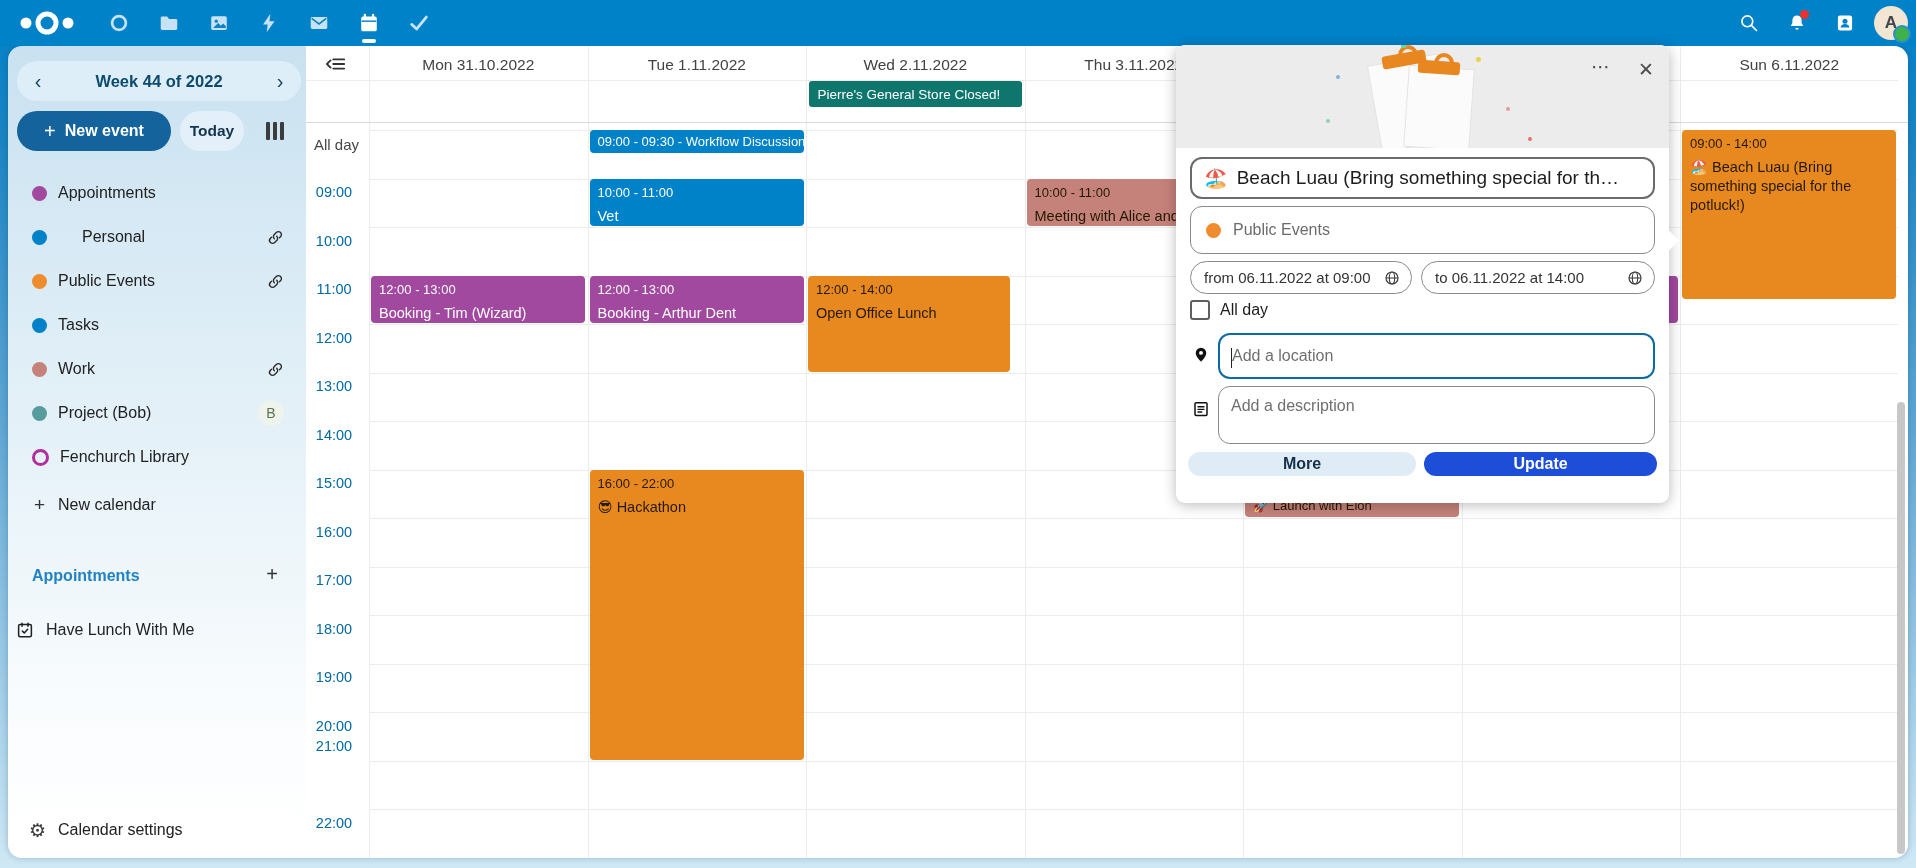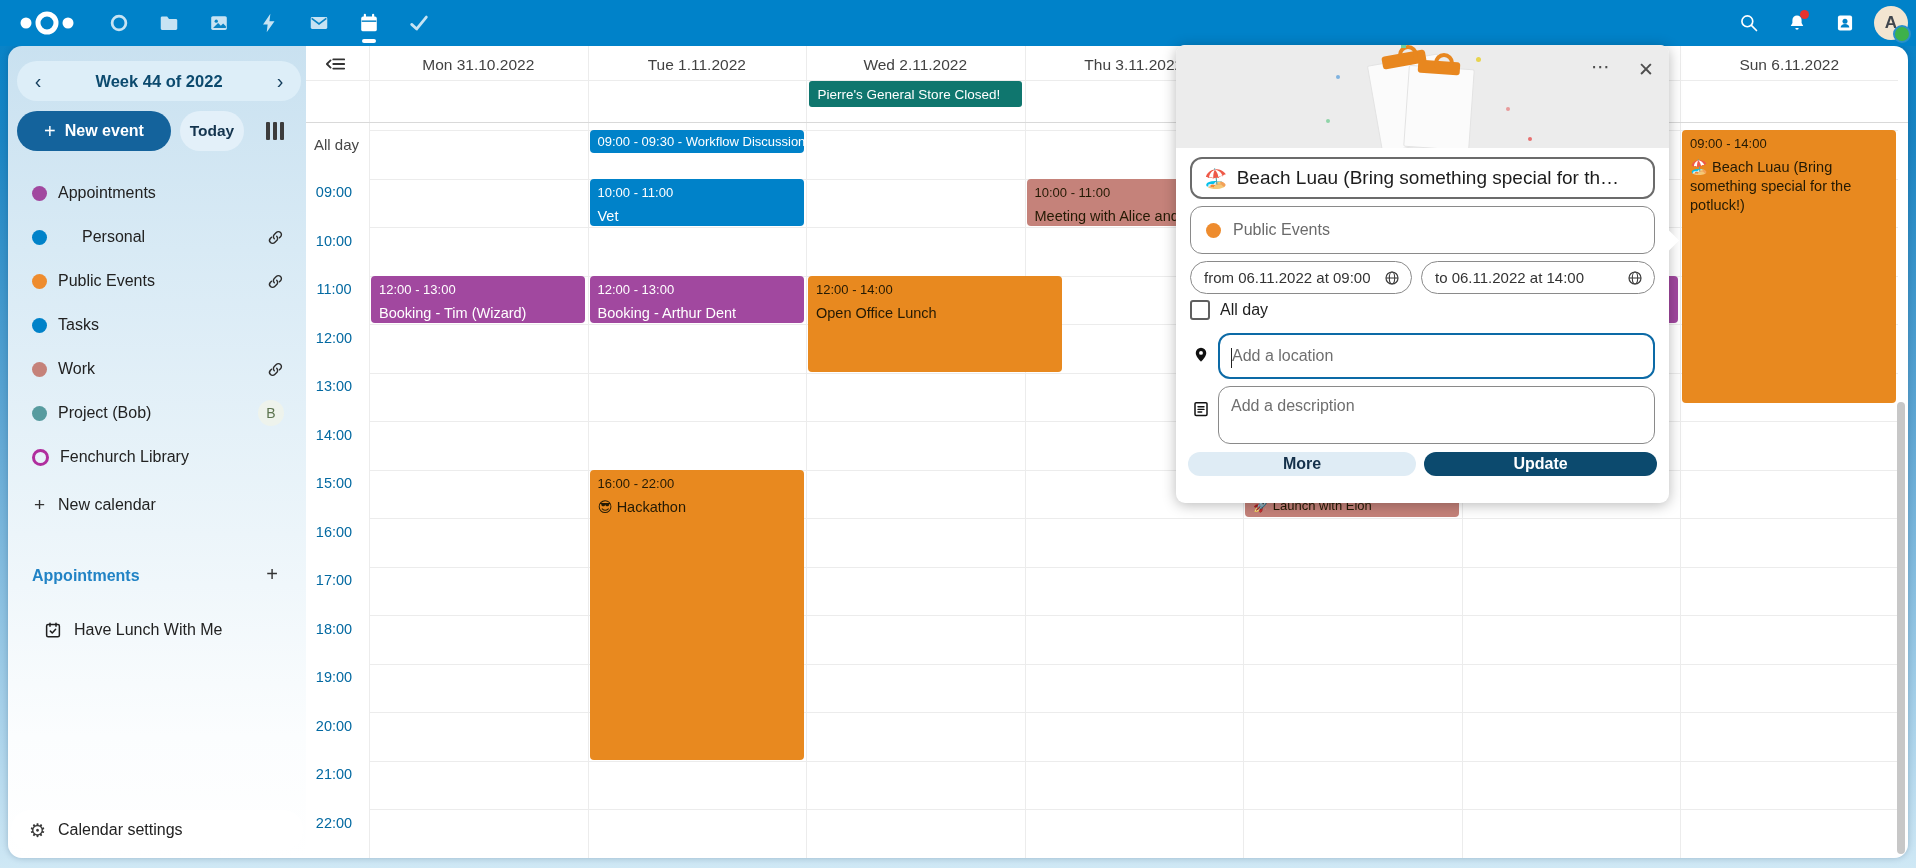--- a/index.html
+++ b/index.html
@@ -37,21 +37,21 @@
   .todaybtn{height:40px;width:64px;margin-left:9px;border:none;border-radius:21px;background:#e3f0f9;color:#14344e;font-weight:bold;font-size:15.5px;cursor:pointer;font-family:inherit;}
   .viewicon{margin-left:22px;display:flex;gap:3px;cursor:pointer;}
   .viewicon i{width:4px;height:18px;background:#3c3c3c;border-radius:1px;}
   .callist{position:absolute;left:0;top:125px;width:298px;}
   .calitem{position:absolute;left:0;width:298px;height:44px;display:flex;align-items:center;padding-left:24px;box-sizing:border-box;cursor:pointer;}
   .caldot{width:15px;height:15px;border-radius:50%;flex:none;}
   .caldot.outline{background:transparent !important;border:3px solid #b02e9e;width:11px;height:11px;}
   .callabel{margin-left:11px;font-size:16px;color:#222;}
   .caladorn{position:absolute;right:22px;color:#2d2d2d;display:flex;align-items:center;}
   .calbadge{width:26px;height:26px;border-radius:50%;background:#eef3ec;color:#5d7550;font-size:14px;display:flex;align-items:center;justify-content:center;}
-  .srow{position:absolute;left:0;width:298px;display:flex;align-items:center;padding-left:36px;box-sizing:border-box;cursor:pointer;color:#222;font-size:16px;gap:12px;}
+  .srow{position:absolute;left:0;width:298px;display:flex;align-items:center;padding-left:8px;box-sizing:border-box;cursor:pointer;color:#222;font-size:16px;gap:12px;}
   .sheading{position:absolute;left:24px;font-weight:bold;font-size:16px;color:#2183c5;}
   .headplus{position:absolute;right:28px;font-size:20px;color:#333;cursor:pointer;}
   .settingspill{position:absolute;left:3px;top:764px;width:292px;height:40px;background:#fff;border-radius:21px;display:flex;align-items:center;gap:12px;padding-left:18px;box-sizing:border-box;cursor:pointer;font-size:16px;color:#222;}
   .gear{font-size:19px;color:#3a3a3a;line-height:1;}
   
   .dayhead{position:absolute;top:8px;height:22px;display:flex;align-items:center;justify-content:center;font-size:15.5px;color:#424242;}
   .vline{position:absolute;top:0;bottom:0;width:1px;background:#ececec;}
   .hline{position:absolute;left:63px;right:10px;height:1px;background:#ececec;}
   .sepline{position:absolute;left:0;right:0;height:1px;background:#d9d9d9;}
   .hourlabel{position:absolute;left:0;width:56px;text-align:center;font-size:14.5px;color:#0369a1;margin-top:48px;}
@@ -88,21 +88,21 @@
   .pallday .lbl{font-size:16px;color:#1d1d1d;}
   .prowicon{position:absolute;left:16px;color:#111;display:flex;}
   .ploc{left:42px;width:437px;top:288px;height:46px;border:2px solid #0c6aa6;border-radius:12px;display:flex;align-items:center;}
   .ploc input{border:none;outline:none;width:100%;font-size:16px;color:#1d1d1d;font-family:inherit;background:transparent;padding:0 12px;}
   .ploc input::placeholder,.pdesc textarea::placeholder{color:#6f6f6f;opacity:1;}
   .caret{position:absolute;left:11px;top:13px;width:1px;height:20px;background:#222;}
   .pdesc{left:42px;width:437px;top:341px;height:58px;border:1px solid #8a8a8a;border-radius:12px;}
   .pdesc textarea{border:none;outline:none;resize:none;width:100%;height:100%;font-size:16px;font-family:inherit;background:transparent;padding:10px 12px;box-sizing:border-box;}
   .pbtn{position:absolute;top:407px;height:24px;border:none;border-radius:21px;font-weight:bold;font-size:16px;cursor:pointer;font-family:inherit;text-align:center;}
   .pbtn.more{left:12px;width:228px;background:#dfecf5;color:#14304a;}
-  .pbtn.update{left:248px;width:233px;background:#0c4a6e;color:#fff;}
+  .pbtn.update{left:248px;width:233px;background:#1d4ed8;color:#fff;}
 </style>
 </head>
 <body>
 
 <div class="stage">
 
   <header class="topbar">
     <div class="logo">
       <svg width="58" height="28" viewBox="0 0 58 28">
         <circle cx="8" cy="14" r="5.5" fill="#fff"></circle>
@@ -316,54 +316,54 @@
           <div class="hourlabel" style="top:429.5px">16:00</div>
           <div class="hline" style="top:472px"></div>
           <div class="hourlabel" style="top:478px">17:00</div>
           <div class="hline" style="top:520.5px"></div>
           <div class="hourlabel" style="top:526.5px">18:00</div>
           <div class="hline" style="top:569px"></div>
           <div class="hourlabel" style="top:575px">19:00</div>
           <div class="hline" style="top:617.5px"></div>
           <div class="hourlabel" style="top:623.5px">20:00</div>
           <div class="hline" style="top:666px"></div>
-          <div class="hourlabel" style="top:672px">21:00</div>
+          <div class="hourlabel" style="top:644px">21:00</div>
           <div class="hline" style="top:714.5px"></div>
           <div class="hourlabel" style="top:720.5px">22:00</div>
           <div class="hline" style="top:763px"></div>
           <div class="hourlabel" style="top:769px">23:00</div>
           <div class="adevent" style="left:502.5px;top:35px;width:213.5px;height:26px;background:#0f766e;color:#ffffff">Pierre's General Store Closed!</div>
           <div class="event inline" style="left:283.5px;top:84px;width:214px;height:23.25px;background:#0082c9;color:#ffffff">09:00 - 09:30 - Workflow Discussion</div>
           <div class="event" style="left:283.5px;top:132.5px;width:214px;height:47.5px;background:#0082c9;color:#ffffff">
             <div class="etime">10:00 - 11:00</div>
             <div class="etitle">Vet</div>
           </div>
           <div class="event" style="left:65px;top:229.5px;width:214px;height:47.5px;background:#a1489f;color:#ffffff">
             <div class="etime">12:00 - 13:00</div>
             <div class="etitle">Booking - Tim (Wizard)</div>
           </div>
           <div class="event" style="left:283.5px;top:229.5px;width:214px;height:47.5px;background:#a1489f;color:#ffffff">
             <div class="etime">12:00 - 13:00</div>
             <div class="etitle">Booking - Arthur Dent</div>
           </div>
-          <div class="event" style="left:502px;top:229.5px;width:254px;height:96px;background:#e8891f;color:#241a04">
+          <div class="event" style="left:502px;top:229.5px;width:202px;height:96px;background:#e8891f;color:#241a04">
             <div class="etime">12:00 - 14:00</div>
             <div class="etitle">Open Office Lunch</div>
           </div>
           <div class="event nowrap" style="left:720.5px;top:132.5px;width:214px;height:47.5px;background:#c5827a;color:#241a04">
             <div class="etime">10:00 - 11:00</div>
             <div class="etitle">Meeting with Alice and B</div>
           </div>
           <div class="event" style="left:283.5px;top:423.5px;width:214px;height:290px;background:#e8891f;color:#241a04">
             <div class="etime">16:00 - 22:00</div>
             <div class="etitle">😎 Hackathon</div>
           </div>
           <div class="event inline" style="left:939px;top:447.75px;width:214px;height:23.25px;background:#c5827a;color:#241a04">🚀 Launch with Elon</div>
           <div class="event" style="left:1157.5px;top:229.5px;width:214px;height:47.5px;background:#a1489f;color:#ffffff"></div>
-          <div class="event" style="left:1376px;top:84px;width:214px;height:273px;background:#e8891f;color:#241a04">
+          <div class="event" style="left:1376px;top:84px;width:214px;height:169px;background:#e8891f;color:#241a04">
             <div class="etime">09:00 - 14:00</div>
             <div class="etitle">🏖️ Beach Luau (Bring something special for the potluck!)</div>
           </div>
         </div>
       <div class="scrollthumb" style="left:1591px;top:356px;height:452px"></div>
     </main>
   </div>
 
   <div class="popup">
     <div class="arrow"></div>

